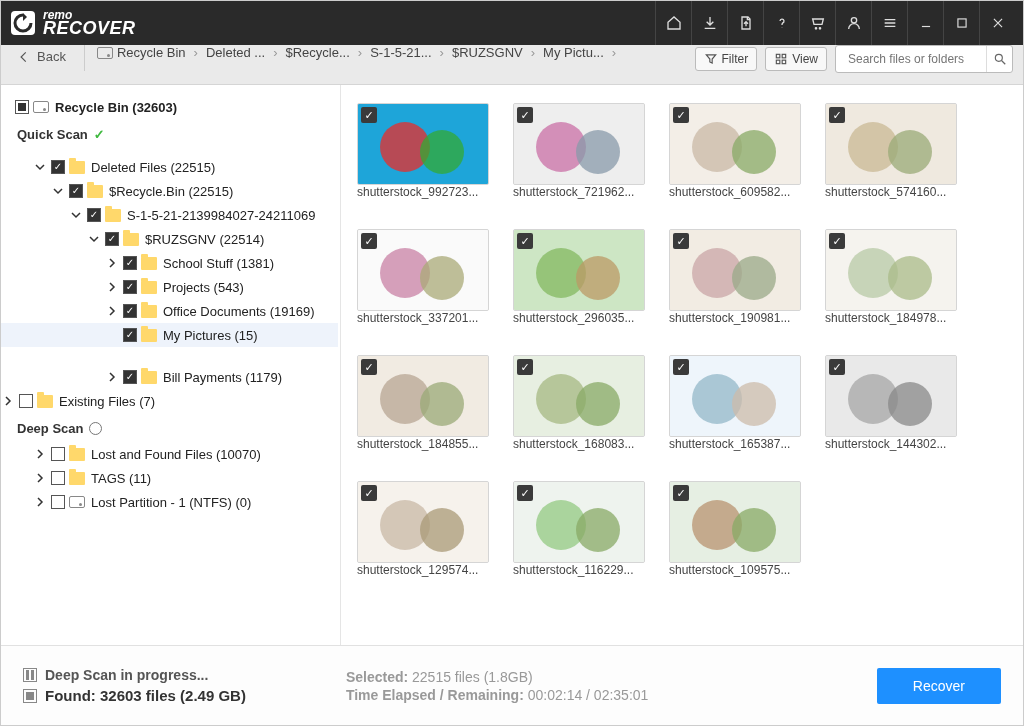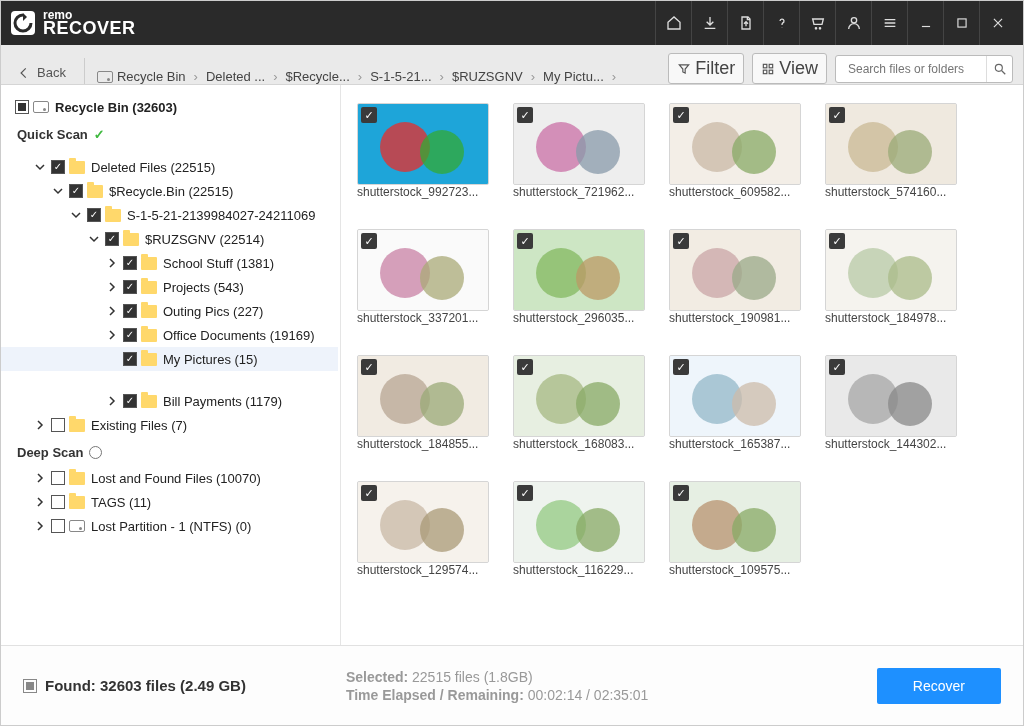--- a/index.html
+++ b/index.html
@@ -1,39 +1,39 @@
 <!DOCTYPE html>
 <html><head>
 <meta charset="utf-8">
 <style>
   * { box-sizing: border-box; margin: 0; padding: 0; }
   body { font-family: "Segoe UI", Arial, sans-serif; font-size: 13px; color: #333; background: #fff; width: 1024px; height: 726px; overflow: hidden; display: flex; flex-direction: column; border: 1px solid #ccc; }
 
   
-  .titlebar { height: 44px; background: #2a2a2a; display: flex; align-items: center; padding: 0 8px; color: #fff; }
+  .titlebar { height: 44px; background: #2a2a2a; display: flex; align-items: center; padding: 0 8px; color: #fff; font-style: italic; }
   .logo { display: flex; align-items: center; font-weight: bold; font-size: 18px; letter-spacing: 0.5px; }
   .logo .icon-wrap { width: 28px; height: 28px; margin-right: 6px; position: relative; }
   .logo .brand-top { font-size: 12px; letter-spacing: 0; margin-bottom: -4px; display:block; text-transform: lowercase;}
   .logo .brand-main { font-weight: 800; font-size: 18px; }
   .titlebar-spacer { flex: 1; }
   .titlebar-icons { display: flex; gap: 0; }
   .titlebar-icons .tbtn { width: 36px; height: 44px; display: flex; align-items: center; justify-content: center; color: #ddd; border-left: 1px solid #444; cursor: pointer; }
   .titlebar-icons .tbtn svg { width: 16px; height: 16px; }
   .titlebar-icons .tbtn.big svg { width: 14px; height: 14px; }
 
   
-  .toolbar { height: 40px; background: #eaeaea; border-bottom: 1px solid #d5d5d5; display: flex; align-items: flex-end; padding: 0 10px; gap: 8px; }
+  .toolbar { height: 40px; background: #eaeaea; border-bottom: 1px solid #d5d5d5; display: flex; align-items: flex-start; padding: 0 10px; gap: 8px; }
   .back-btn { display: flex; align-items: center; gap: 6px; padding: 4px 6px; cursor: pointer; color: #555; }
   .vsep { width: 1px; height: 26px; background: #ccc; margin: 0 4px; }
   .breadcrumb { display: flex; align-items: center; gap: 8px; overflow: hidden; color: #444; font-size: 13px; }
   .breadcrumb .crumb { white-space: nowrap; cursor: pointer; }
   .breadcrumb .crumb.drive { display: flex; align-items: center; gap: 4px; }
   .breadcrumb .chev { color: #999; }
   .tool-right { margin-left: auto; display: flex; align-items: center; gap: 8px; }
-  .pillbtn { display: flex; align-items: center; gap: 4px; border: 1px solid #bbb; border-radius: 3px; padding: 4px 8px; background: #f8f8f8; cursor: pointer; font-size: 18px; color: #444; }
+  .pillbtn { display: flex; align-items: center; gap: 4px; border: 1px solid #bbb; border-radius: 3px; padding: 4px 8px; background: #f8f8f8; cursor: pointer; font-size: 12px; color: #444; }
   .pillbtn svg { width: 14px; height: 14px; }
   .searchbox { display: flex; align-items: center; border: 1px solid #bbb; border-radius: 3px; background: #fff; height: 28px; }
   .searchbox input { border: none; outline: none; padding: 0 12px; width: 150px; font-size: 12px; background: transparent; }
   .searchbox .mag { width: 26px; height: 26px; display: flex; align-items: center; justify-content: center; border-left: 1px solid #ddd; color: #666;}
 
   
   .main { flex: 1; display: flex; overflow: hidden; }
   .sidebar { width: 340px; border-right: 1px solid #e5e5e5; background: #fff; overflow-y: auto; padding: 10px 2px 10px 0; }
   .content { flex: 1; overflow-y: auto; background: #fff; padding: 18px 16px; }
 
@@ -281,30 +281,20 @@
           <span class="tree-label">Projects (543)</span>
         </div>
         <div class="tree-row" style="padding-left: 104px;">
           <span class="caret">
             <svg width="10" height="10" viewBox="0 0 10 10">
               <path d="M3 1 L7 5 L3 9" fill="none" stroke="#333" stroke-width="1.5"></path>
             </svg>
           </span>
           <span class="chk checked"></span>
           <span class="folder-icon"></span>
-          <span class="tree-label">Outing Pics (227)</span>
-        </div>
-        <div class="tree-row" style="padding-left: 104px;">
-          <span class="caret">
-            <svg width="10" height="10" viewBox="0 0 10 10">
-              <path d="M3 1 L7 5 L3 9" fill="none" stroke="#333" stroke-width="1.5"></path>
-            </svg>
-          </span>
-          <span class="chk checked"></span>
-          <span class="folder-icon"></span>
           <span class="tree-label">Office Documents (19169)</span>
         </div>
         <div class="tree-row selected" style="padding-left: 104px;">
           <span class="caret placeholder">
             <svg width="10" height="10" viewBox="0 0 10 10">
               <path d="M3 1 L7 5 L3 9" fill="none" stroke="#333" stroke-width="1.5"></path>
             </svg>
           </span>
           <span class="chk checked"></span>
           <span class="folder-icon"></span>
@@ -313,21 +303,21 @@
         <div class="tree-row" style="padding-left: 104px; margin-top: 18px;">
           <span class="caret">
             <svg width="10" height="10" viewBox="0 0 10 10">
               <path d="M3 1 L7 5 L3 9" fill="none" stroke="#333" stroke-width="1.5"></path>
             </svg>
           </span>
           <span class="chk checked"></span>
           <span class="folder-icon"></span>
           <span class="tree-label">Bill Payments (1179)</span>
         </div>
-        <div class="tree-row" style="padding-left: 32px; align-items: center;">
+        <div class="tree-row" style=" align-items: center;">
           <span class="caret">
             <svg width="10" height="10" viewBox="0 0 10 10">
               <path d="M3 1 L7 5 L3 9" fill="none" stroke="#333" stroke-width="1.5"></path>
             </svg>
           </span>
           <span class="chk empty"></span>
           <span class="folder-icon"></span>
           <span class="tree-label">Existing Files (7)</span>
         </div>
       </div>
@@ -536,20 +526,29 @@
             </div>
           </div>
           <div class="thumb-cap">shutterstock_109575...</div>
         </div>
       </div>
   </div>
 </div>
 
 <div class="statusbar">
   <div class="scan-mid">
+    <div class="scan-line">
+      <span class="mini-ico">
+          <svg width="10" height="10" viewBox="0 0 10 10">
+            <rect x="1" y="0" width="3" height="10" fill="#888"></rect>
+            <rect x="6" y="0" width="3" height="10" fill="#888"></rect>
+          </svg>
+        </span>
+      <span class="scan-title">Deep Scan in progress...</span>
+    </div>
     <div class="scan-line">
       <span class="mini-ico">
           <svg width="10" height="10" viewBox="0 0 10 10">
             <rect x="1" y="1" width="8" height="8" fill="#888"></rect>
           </svg>
         </span>
       <span class="scan-found">
         <span>Found:</span>
         <span>32603 files (2.49 GB)</span>
       </span>

